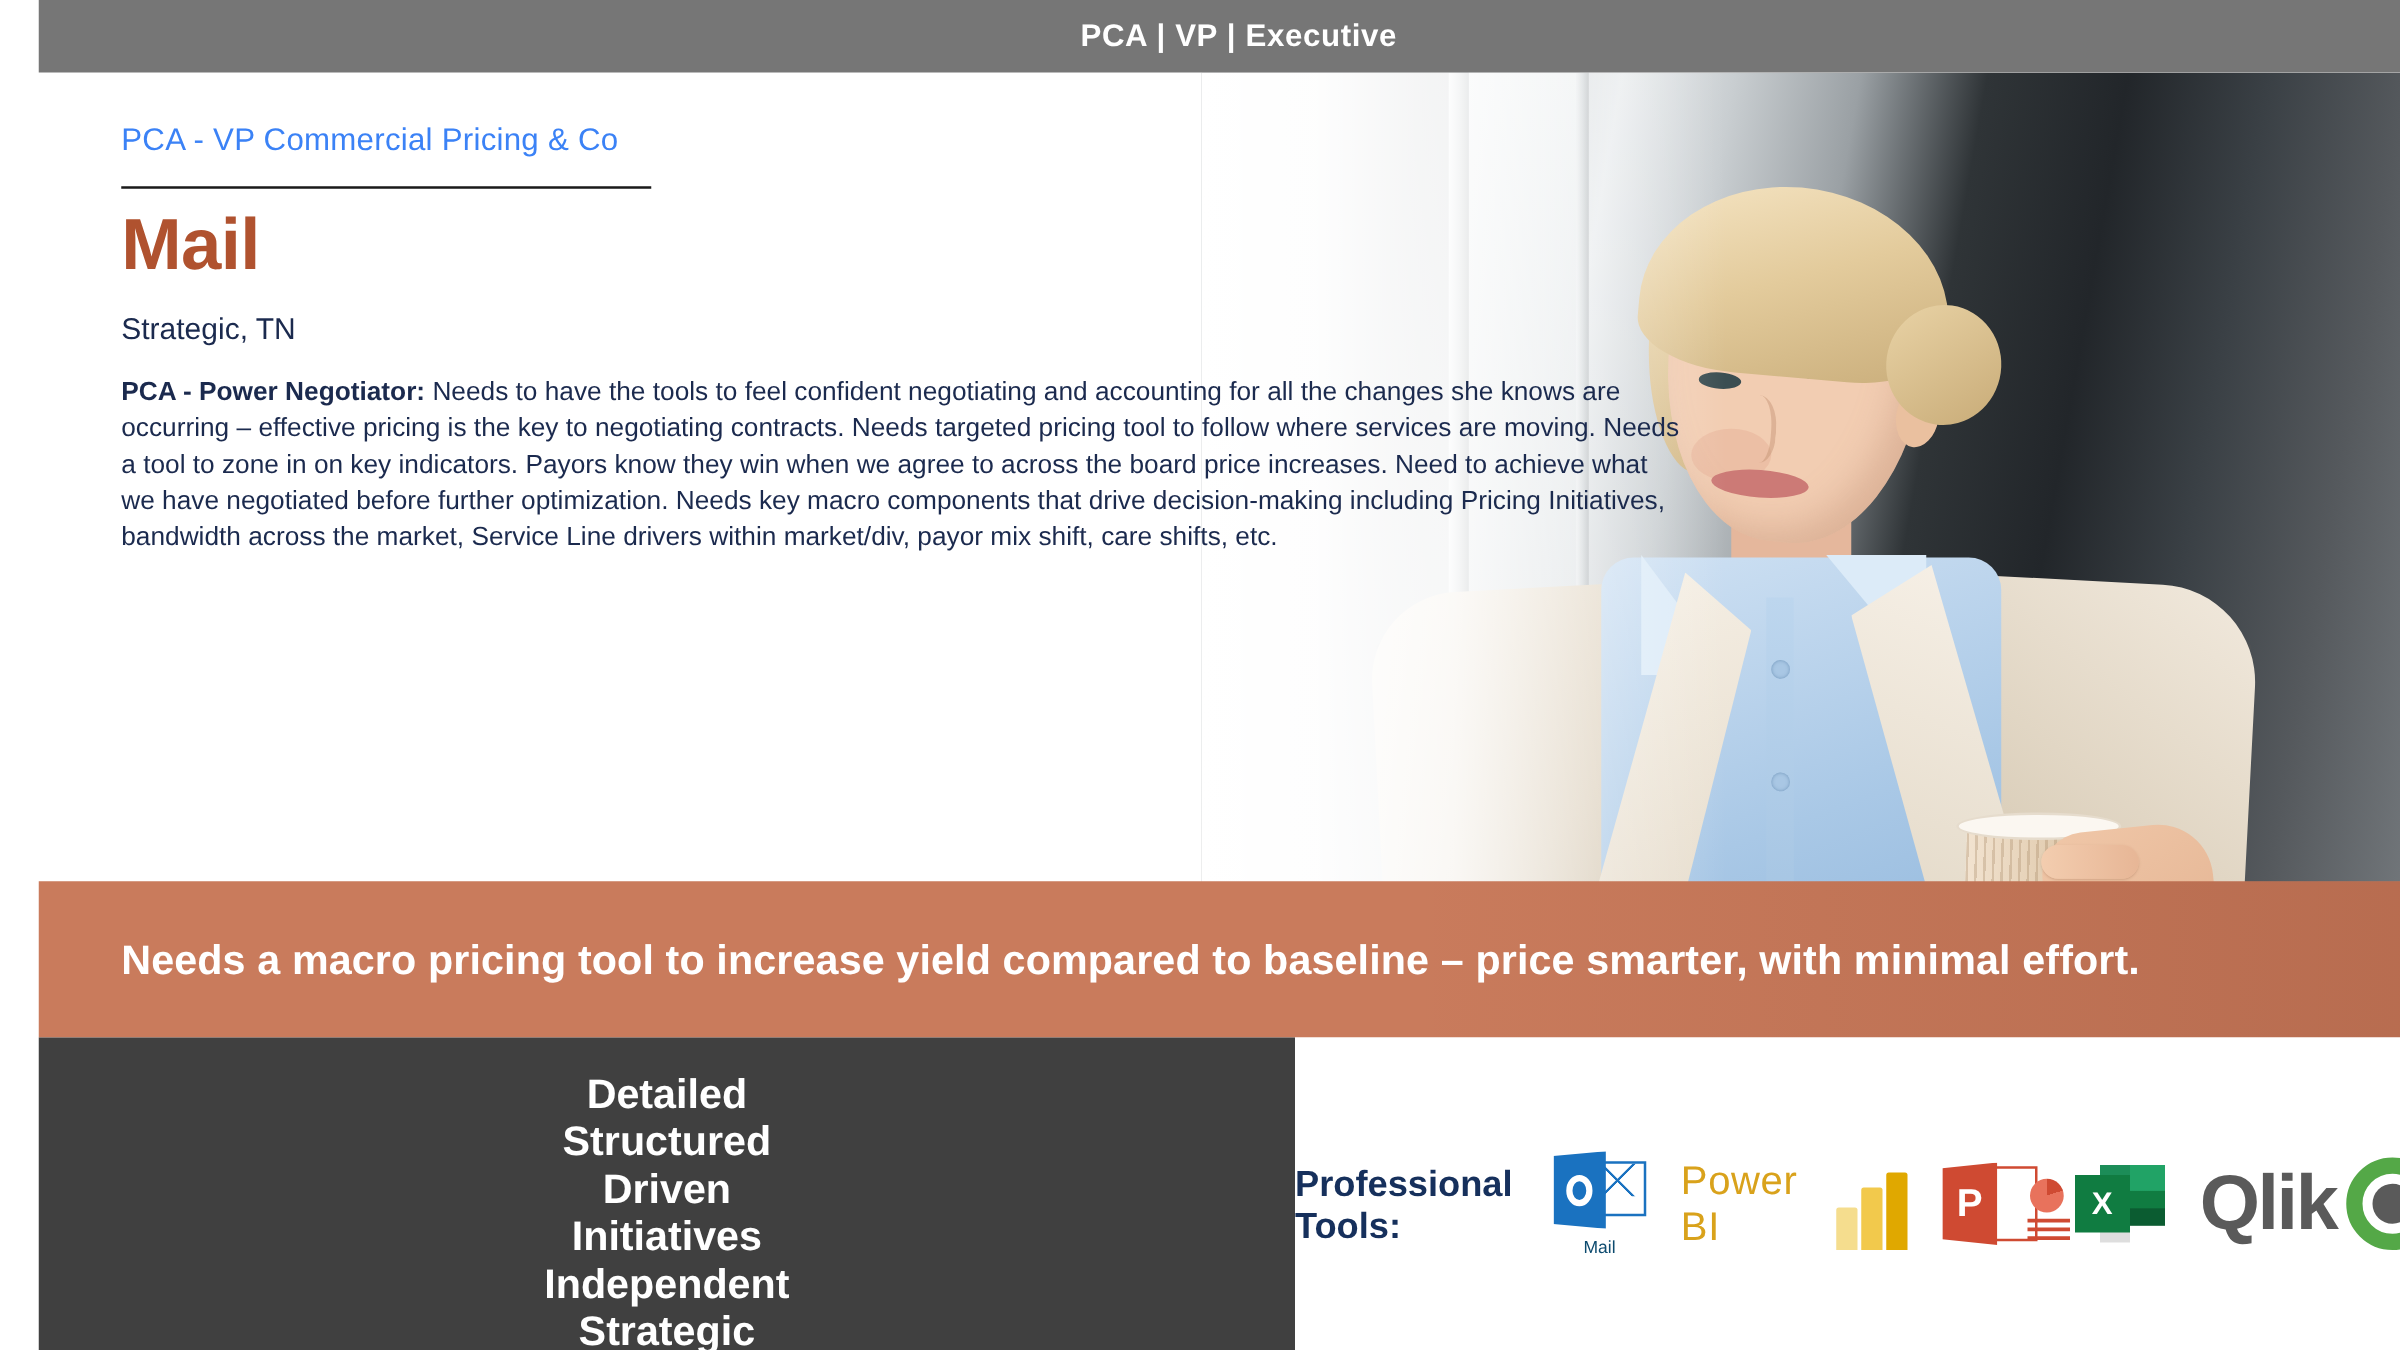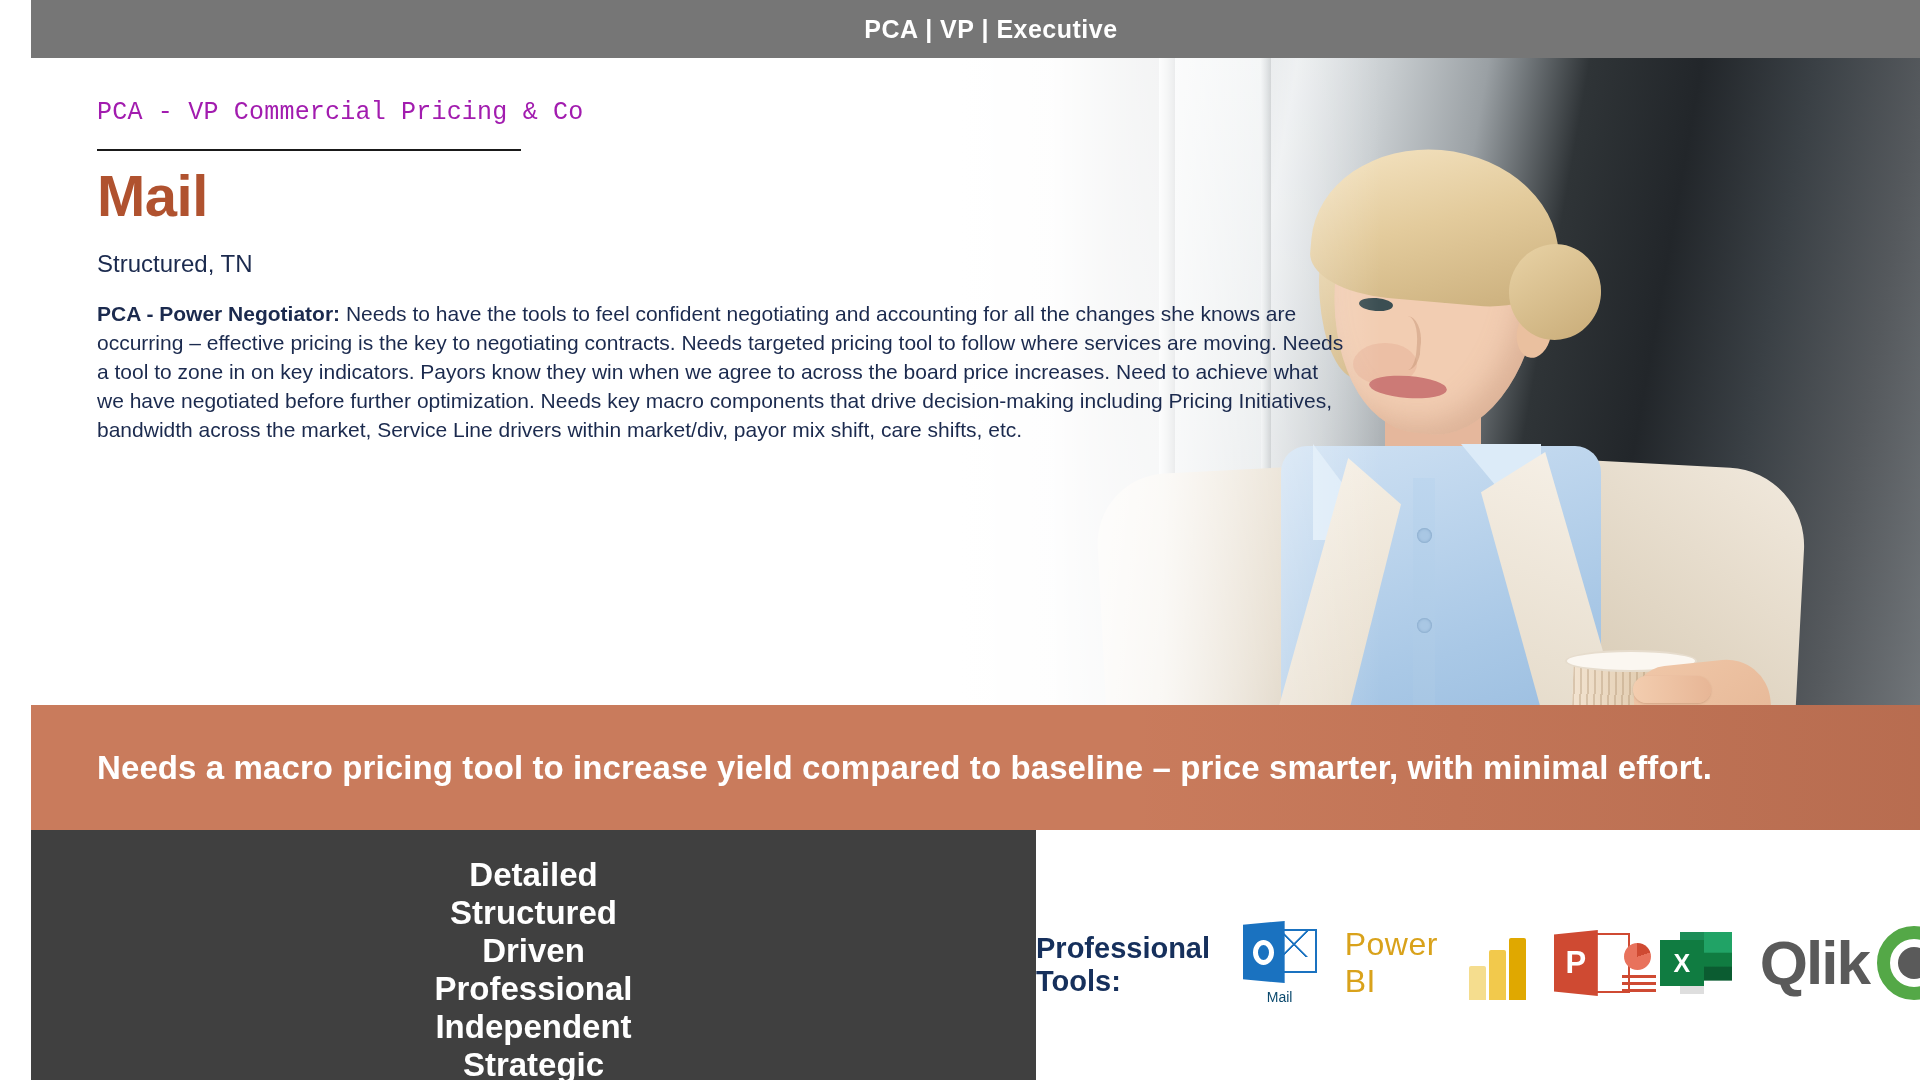--- a/index.html
+++ b/index.html
@@ -244,26 +244,25 @@
        rgba(255,255,255,0) 100%);
   }
 
   
   .content {
     position: absolute; left: 0; top: 58px;
     width: 1380px; padding: 40px 60px 0 66px;
     z-index: 20;
   }
   .eyebrow {
-    color: #a21caf;
+    color: #3b82f6;
     font-size: 25px;
     font-weight: 400;
     padding-bottom: 22px;
     letter-spacing: .2px;
-    font-family: Liberation Mono, monospace;
   }
   .rule {
     width: 424px; height: 2px; background: #1a1a1a;
     margin-bottom: 14px;
   }
   .person-name {
     color: #b0522f;
     font-size: 58px;
     font-weight: bold;
     line-height: 1.08;
@@ -498,35 +497,35 @@
         <div class="finger" style="top:702px"></div>
       </div>
       <div class="photo-left-fade"></div>
     </div>
   </div>
 
   <div class="content">
     <div class="eyebrow">PCA - VP Commercial Pricing &amp; Co</div>
     <div class="rule"></div>
     <div class="person-name">Mail</div>
-    <div class="location">Structured, TN</div>
+    <div class="location">Strategic, TN</div>
     <div class="bio"><b>PCA - Power Negotiator:</b><span> Needs to have the tools to feel confident negotiating and accounting for all the changes she knows are occurring – effective pricing is the key to negotiating contracts. Needs targeted pricing tool to follow where services are moving. Needs a tool to zone in on key indicators. Payors know they win when we agree to across the board price increases.  Need to achieve what we have negotiated before further optimization. Needs key macro components that drive decision-making including Pricing Initiatives, bandwidth across the market, Service Line drivers within market/div, payor mix shift, care shifts, etc.</span></div>
   </div>
 
   <div class="banner">
     <div class="banner-text">Needs a macro pricing tool to increase yield compared to baseline – price smarter, with minimal effort.</div>
   </div>
 
   <div class="bottom">
 
     <div class="traits">
       <div class="trait">Detailed</div>
       <div class="trait">Structured</div>
       <div class="trait">Driven</div>
-      <div class="trait">Professional</div>
+      <div class="trait">Initiatives</div>
       <div class="trait">Independent</div>
       <div class="trait">Strategic</div>
     </div>
 
     <div class="tools">
       <div class="tools-title">Professional Tools:</div>
       <div class="tool-row">
 
         <div class="tool">
           <div class="outlook">

